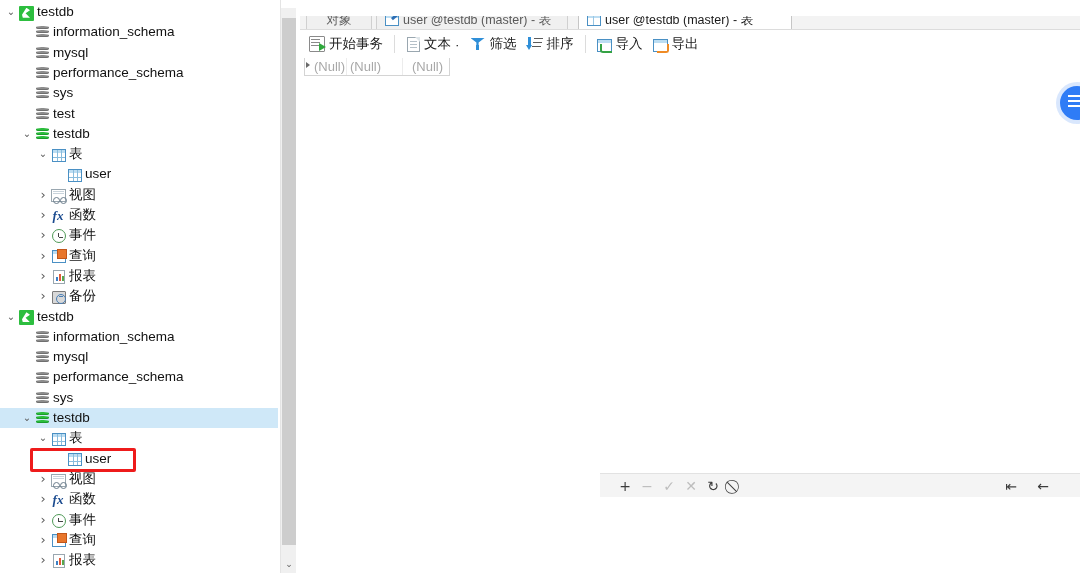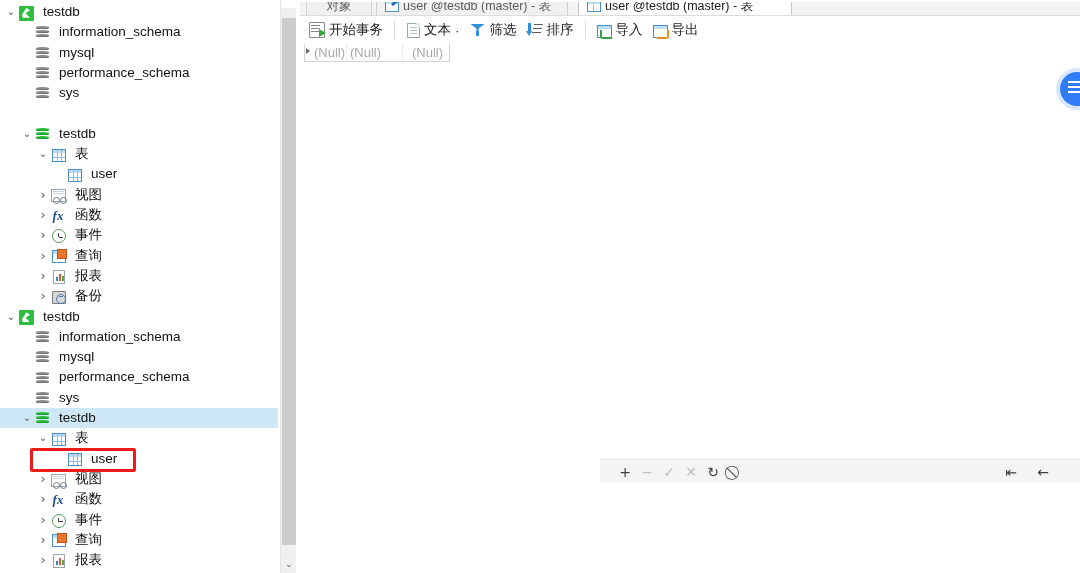--- a/index.html
+++ b/index.html
@@ -29,21 +29,21 @@
     white-space: nowrap; display: flex; align-items: center;
     padding-left: 0;
   }
   .node.sel { background: #cfe8f8; }
   .twisty {
     width: 14px; min-width: 14px; text-align: center;
     color: #5a5a5a; font-size: 10px; line-height: 20px;
     font-family: "DejaVu Sans", sans-serif;
   }
   .twisty.none { visibility: hidden; }
-  .ico { width: 18px; min-width: 18px; height: 16px; position: relative; margin-right: 7px; }
+  .ico { width: 18px; min-width: 18px; height: 16px; position: relative; margin-right: 1px; }
   .lbl { font-size: 13.5px; color: #111; }
 
   
   .ic-conn { width: 15px; height: 15px; background: #2dbe3f; border-radius: 1px;
              position: relative; top: 1px; margin-left:1px; }
   .ic-conn:before {
     content:""; position:absolute; left:3px; top:2px; width:8px; height:10px;
     background: #ffffff;
     clip-path: polygon(0% 70%, 55% 0%, 100% 25%, 45% 55%, 100% 100%, 10% 100%);
   }
@@ -115,21 +115,21 @@
     position: absolute; left: 0; bottom: 0; width: 16px; height: 18px;
     color: #606060; font-size: 9px; text-align: center; line-height: 18px;
     font-family: "DejaVu Sans", sans-serif;
   }
   #sb-top-gap { position:absolute; left:0; top:0; width:16px; height:8px; background:#ffffff; }
 
   
   #splitter { position: absolute; left: 296px; top: 0; width: 4px; height: 573px; background: #ffffff; }
 
   
-  #main { position: absolute; left: 300px; top: 2px; right: 0; height: 481px; background: #ffffff; }
+  #main { position: absolute; left: 300px; top: 16px; right: 0; height: 481px; background: #ffffff; }
 
   
   #tabstrip {
     position: absolute; left: 0; top: 0; right: 0; height: 14px;
     background: #f3f3f3; border-bottom: 1px solid #dcdcdc; overflow: hidden;
   }
   .tab {
     position: absolute; top: -8px; height: 22px; line-height: 22px;
     background: #f0f0f0; border: 1px solid #d0d0d0; border-bottom: none;
     font-size: 12.5px; color: #5a5a5a; padding: 0 8px;
@@ -286,20 +286,32 @@
           <span class="twisty none"></span>
           <span class="ico" style="display: flex; align-items: center;">
             <span class="ic-db">
               <i></i>
               <i></i>
               <i></i>
             </span>
           </span>
           <span class="lbl">sys</span>
         </div>
+        <div class="node" style="position: absolute; left: 0px; right: 0px; top: 103.5px;">
+          <span style="display: inline-block; width: 20px; flex: 0 0 auto;"></span>
+          <span class="twisty none"></span>
+          <span class="ico" style="display: flex; align-items: center;">
+            <span class="ic-db">
+              <i></i>
+              <i></i>
+              <i></i>
+            </span>
+          </span>
+          <span class="lbl">test</span>
+        </div>
         <div class="node" style="position: absolute; left: 0px; right: 0px; top: 123.8px;">
           <span style="display: inline-block; width: 20px; flex: 0 0 auto;"></span>
           <span class="twisty">⌄</span>
           <span class="ico" style="display: flex; align-items: center;">
             <span class="ic-db green">
               <i></i>
               <i></i>
               <i></i>
             </span>
           </span>

